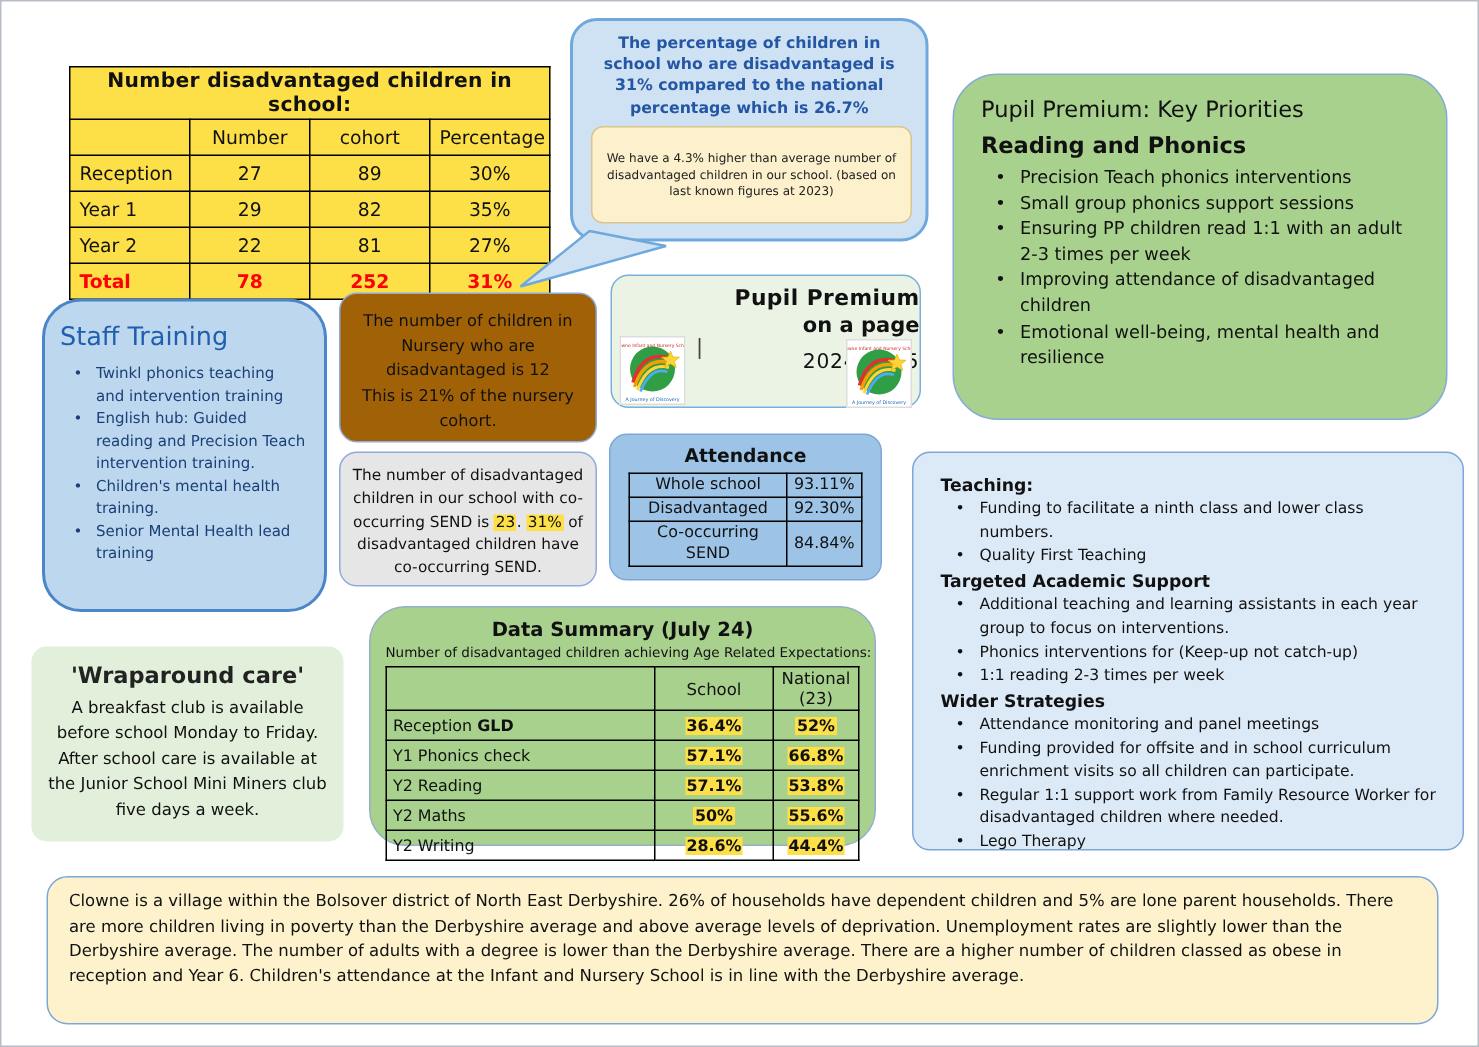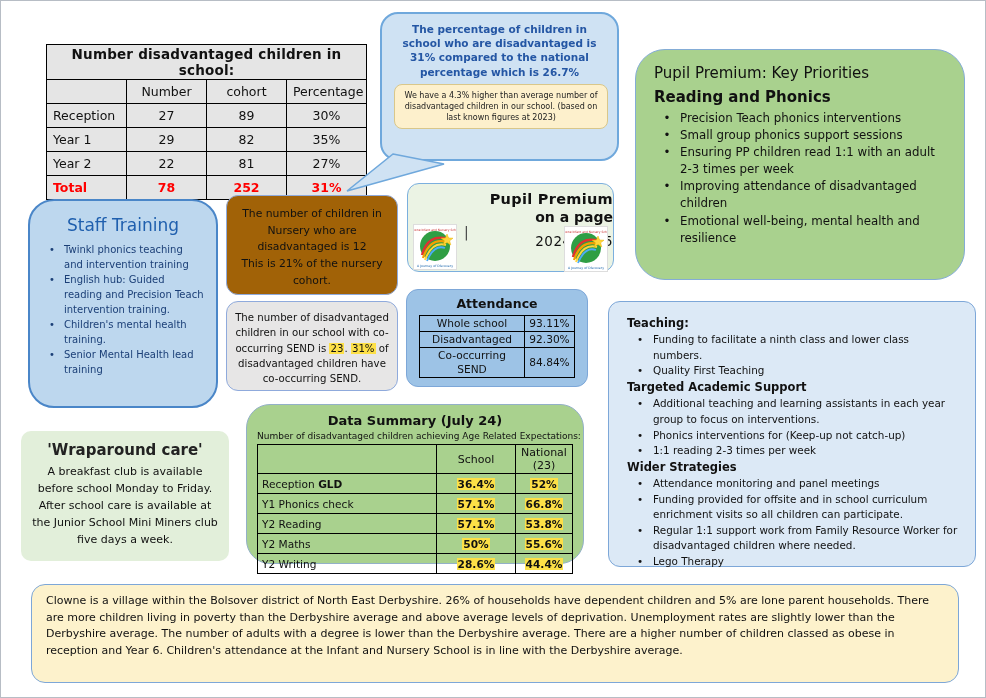--- a/index.html
+++ b/index.html
@@ -5,49 +5,49 @@
   html,body{margin:0;padding:0;background:#eef0f2;}
   .page{
     position:relative;width:986px;height:698px;background:#ffffff;
     border:1px solid #b7bdc5;box-sizing:border-box;overflow:hidden;
     font-family:"DejaVu Sans","Liberation Sans",sans-serif;color:#111;
   }
   .box{position:absolute;box-sizing:border-box;}
 
   
   .school-table{left:45px;top:43px;width:321px;}
-  .school-table table{border-collapse:collapse;width:100%;table-layout:fixed;background:#e5e5e5;}
+  .school-table table{border-collapse:collapse;width:100%;table-layout:fixed;background:#fde047;}
   .school-table td,.school-table th{border:1.6px solid #000;padding:1px 6px;height:21px;font-size:12.5px;}
   .school-table .ttl{font-weight:bold;text-align:center;font-size:13.5px;letter-spacing:.2px;}
   .school-table .hdr{text-align:center;font-weight:normal;font-size:12.5px;}
   .school-table .lbl{text-align:left;}
   .school-table .num{text-align:center;}
   .school-table tr.total td{color:#ff0000;font-weight:bold;}
 
   
   .bubble{left:379px;top:11px;width:239px;height:149px;background:#cfe2f3;border:2px solid #6fa8dc;
           border-radius:18px;padding:8px 12px 6px;text-align:center;}
   .bubble .btxt{color:#2456a4;font-weight:600;font-size:10.5px;line-height:1.35;}
   .bubble .note{margin:5px auto 0;width:196px;background:#fdf0cc;border:1px solid #d9c78a;border-radius:8px;
-                padding:5px 8px;font-size:8px;line-height:1.4;color:#222;}
+                padding:15px 8px;font-size:8px;line-height:1.4;color:#222;}
   .tailsvg{position:absolute;left:340px;top:152px;width:110px;height:42px;}
 
   
   .priorities{left:634px;top:48px;width:330px;height:231px;background:#a9d18e;border:1.6px solid #84acd6;
               border-radius:30px;padding:14px 18px;}
   .priorities .t1{font-size:15px;margin-bottom:6px;}
   .priorities .t2{font-size:15px;font-weight:bold;margin-bottom:4px;}
   .priorities .brow{display:flex;font-size:11.8px;line-height:1.45;}
   .priorities .brow .b{width:26px;text-align:center;flex:none;}
   .priorities .brow .t{flex:1;}
 
   
   .staff{left:27px;top:198px;width:190px;height:209px;background:#bdd7ee;border:2px solid #4a86c8;
          border-radius:26px;padding:14px 10px 8px;}
-  .staff .t1{text-align:center;color:#1f5fae;font-size:17px;margin-bottom:7px;}
+  .staff .t1{color:#1f5fae;font-size:17px;margin-bottom:7px;}
   .staff .brow{display:flex;color:#1b3f77;font-size:10px;line-height:1.5;}
   .staff .brow .b{width:24px;text-align:center;flex:none;}
   .staff .brow .t{flex:1;padding-right:2px;}
 
   
   .nursery{left:225px;top:194px;width:172px;height:100px;background:#a16207;border:1.6px solid #8faadc;
            border-radius:12px;padding:10px 8px;text-align:center;font-size:10.8px;line-height:1.55;}
   .send{left:225px;top:300px;width:172px;height:90px;background:#e7e6e6;border:1.6px solid #8faadc;
         border-radius:12px;padding:8px 7px;text-align:center;font-size:10.2px;line-height:1.5;}
   .hl{background:#fde047;padding:0 1px;}

